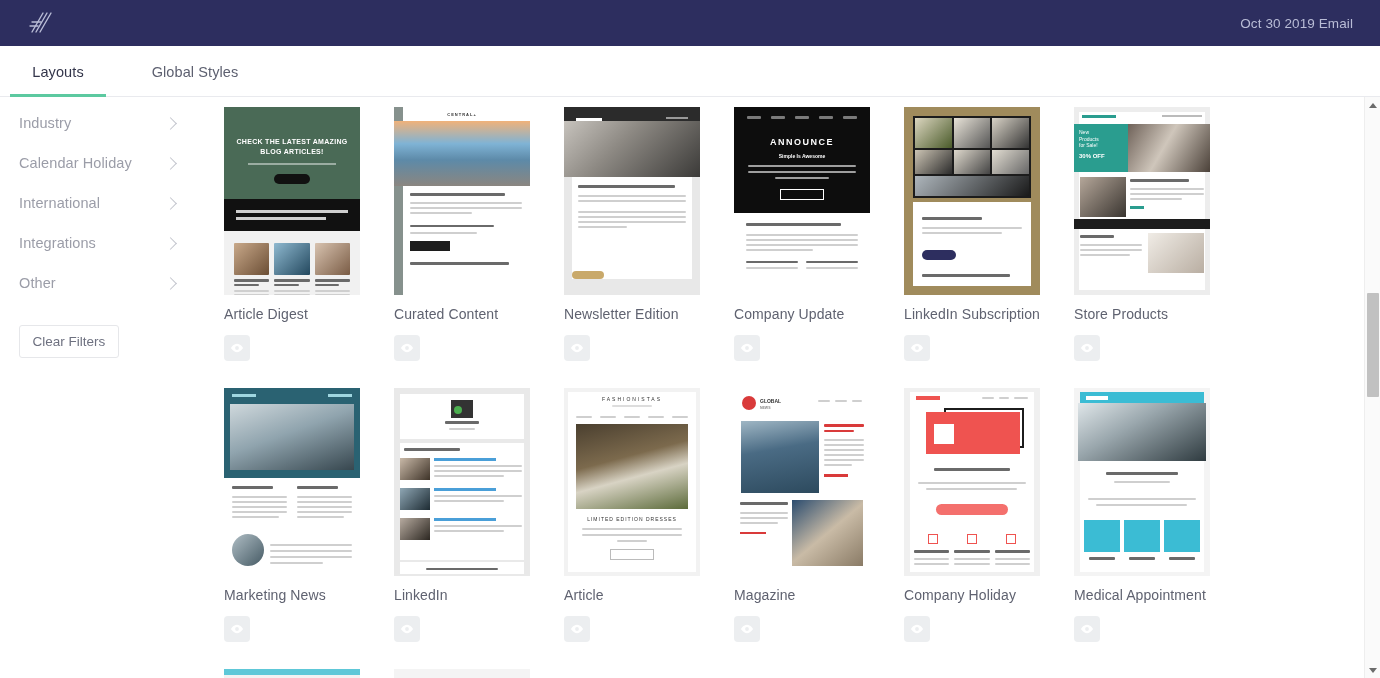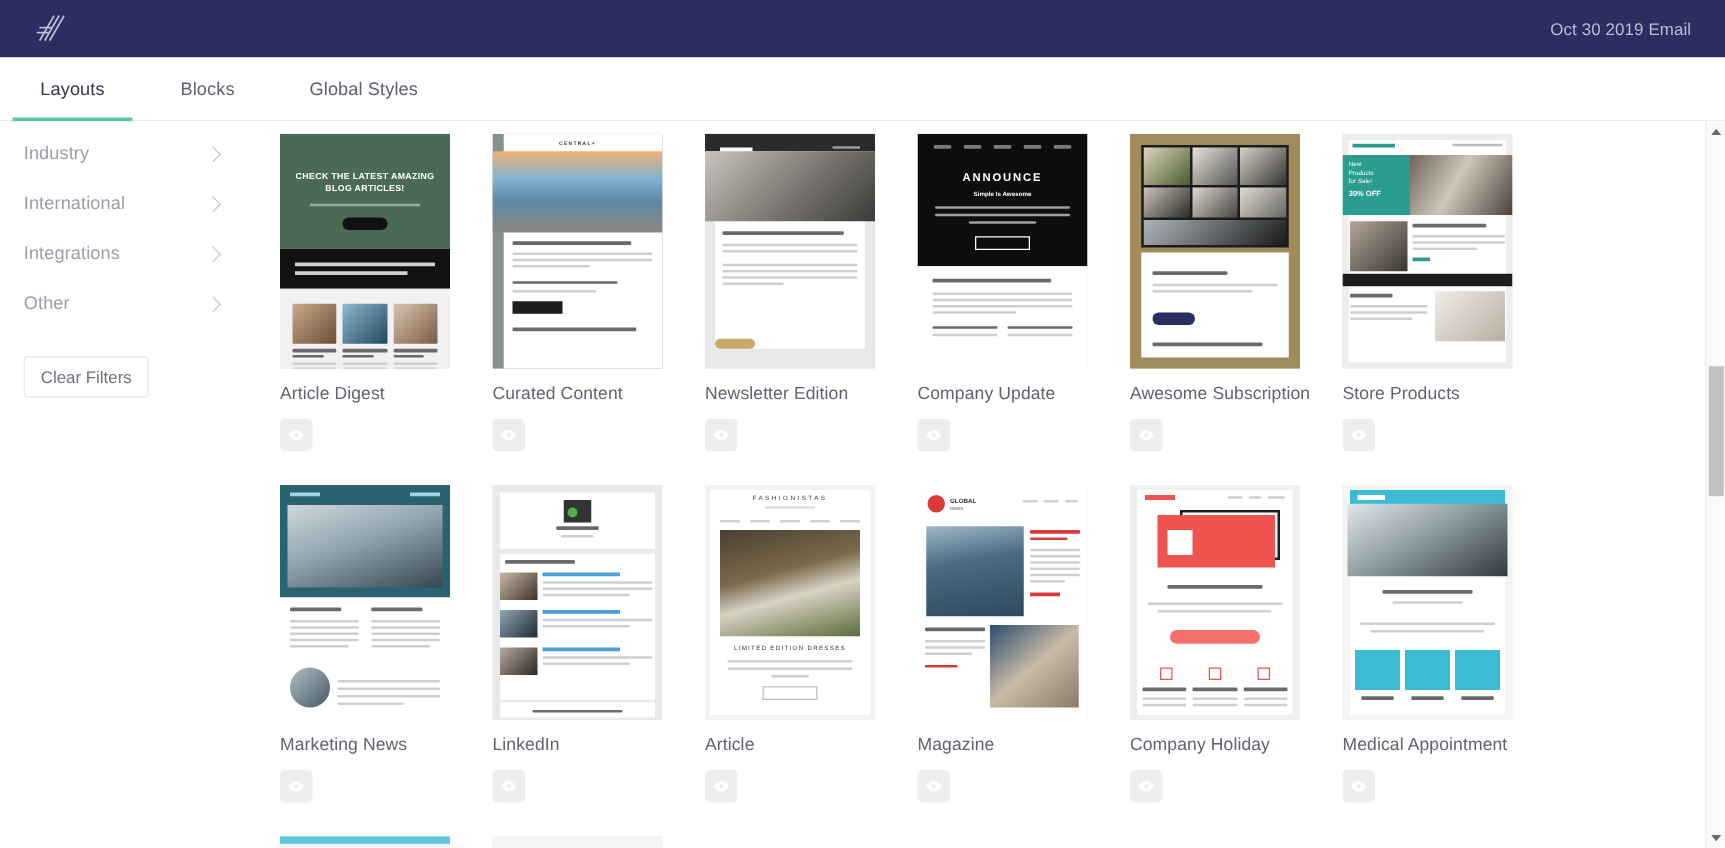--- a/index.html
+++ b/index.html
@@ -326,32 +326,33 @@
     </svg>
   </div>
   <div class="topbar-right">Oct 30 2019 Email</div>
 </div>
 
 <div class="tabbar">
   <div class="tab active tab-layouts">
     <span>Layouts</span>
     <span class="underline"></span>
   </div>
-  <div class="tab tab-blocks">
-    <span>Blocks</span>
-  </div>
   <div class="tab tab-global">
     <span>Global Styles</span>
   </div>
 </div>
 
 <div class="sidebar">
   <div style="height:6px"></div>
   <div class="filter-item">
     <span class="filter-label">Industry</span>
+    <span class="chev"></span>
+  </div>
+  <div class="filter-item">
+    <span class="filter-label">Calendar Holiday</span>
     <span class="chev"></span>
   </div>
   <div class="filter-item">
     <span class="filter-label">International</span>
     <span class="chev"></span>
   </div>
   <div class="filter-item">
     <span class="filter-label">Integrations</span>
     <span class="chev"></span>
   </div>
@@ -538,21 +539,21 @@
             <div class="lnd" style="width:60%"></div>
             <div class="ln" style="margin-top:7px"></div>
               <div class="ln" style="margin-top:3px;width:80%"></div>
           </div>
           <div class="t5-btn"></div>
           <div style="position:absolute;top:167px;left:18px;right:18px">
               <div class="lnd" style="width:88%"></div>
             </div>
         </div>
       </div>
-      <div class="card-title">Awesome Subscription</div>
+      <div class="card-title">LinkedIn Subscription</div>
       <div class="eye-btn">
         <svg width="14" height="10" viewBox="0 0 14 10">
           <path d="M7 .8C3.4.8 1 5 1 5s2.4 4.2 6 4.2S13 5 13 5 10.6.8 7 .8z" fill="#fff"></path>
           <circle cx="7" cy="5" r="1.9" fill="#eceef0"></circle>
         </svg>
       </div>
     </div>
 
     <div class="card">
       <div class="thumb">

